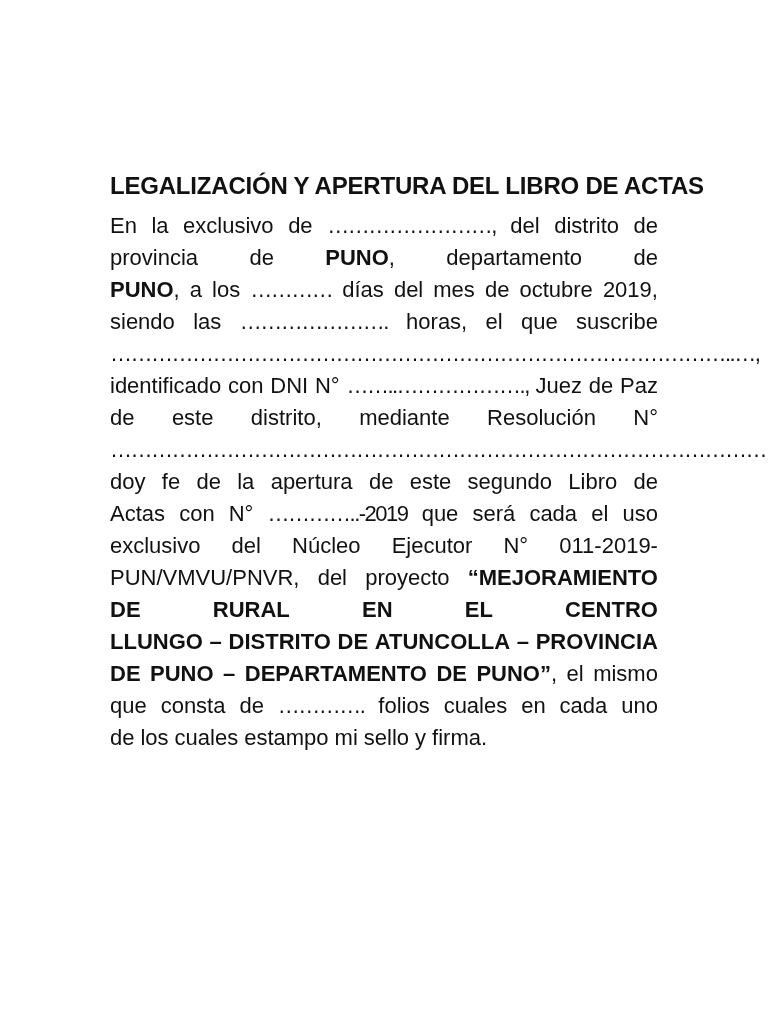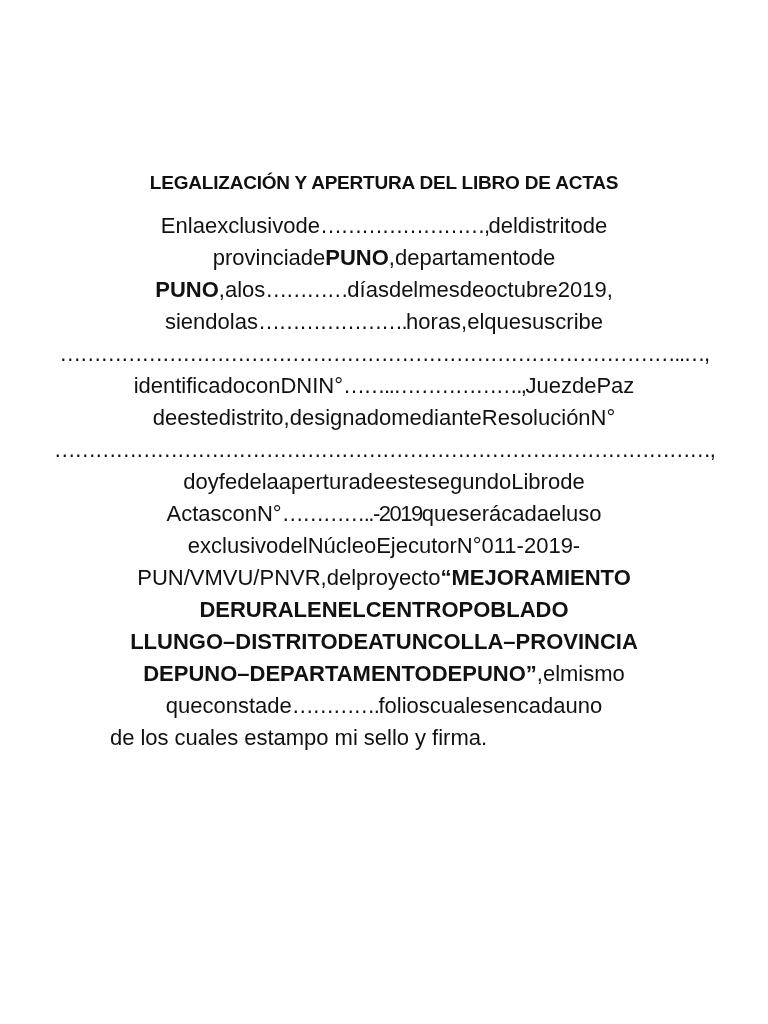--- a/index.html
+++ b/index.html
@@ -23,37 +23,37 @@
       height: 1024px;
       background: #ffffff;
     }
     .title {
       position: absolute;
       left: 110px;
       width: 548px;
       top: 172px;
       text-align: center;
       font-weight: bold;
-      font-size: 19px;
+      font-size: 24px;
       letter-spacing: -0.2px;
       white-space: nowrap;
     }
     .body-text {
       position: absolute;
       left: 110px;
       width: 548px;
       top: 210px;
       font-size: 22px;
     }
     .line {
       height: 32px;
       line-height: 32px;
       white-space: nowrap;
       display: flex;
-      justify-content: center;
+      justify-content: space-between;
       align-items: baseline;
     }
     .line.last {
       justify-content: flex-start;
       gap: 6px;
     }
     .w { display: inline-block; }
     .b { font-weight: bold; }
     .dots {
       letter-spacing: -1.5px;
@@ -113,21 +113,20 @@
         <span class="w">N°</span>
         <span class="w dots">……..……………….,</span>
         <span class="w">Juez</span>
         <span class="w">de</span>
         <span class="w">Paz</span>
       </div>
       <div class="line">
         <span class="w">de</span>
         <span class="w">este</span>
         <span class="w">distrito,</span>
-        <span class="w">designado</span>
         <span class="w">mediante</span>
         <span class="w">Resolución</span>
         <span class="w">N°</span>
       </div>
       <div class="line">
         <span class="w dots">……………………………………………………………………………………,</span>
       </div>
       <div class="line">
         <span class="w">doy</span>
         <span class="w">fe</span>
@@ -164,21 +163,20 @@
         <span class="w">del</span>
         <span class="w">proyecto</span>
         <span class="w"><span class="b">“MEJORAMIENTO</span></span>
       </div>
       <div class="line">
         <span class="w"><span class="b">DE</span></span>
         <span class="w"><span class="b">RURAL</span></span>
         <span class="w"><span class="b">EN</span></span>
         <span class="w"><span class="b">EL</span></span>
         <span class="w"><span class="b">CENTRO</span></span>
-        <span class="w"><span class="b">POBLADO</span></span>
       </div>
       <div class="line">
         <span class="w"><span class="b">LLUNGO</span></span>
         <span class="w"><span class="b">–</span></span>
         <span class="w"><span class="b">DISTRITO</span></span>
         <span class="w"><span class="b">DE</span></span>
         <span class="w"><span class="b">ATUNCOLLA</span></span>
         <span class="w"><span class="b">–</span></span>
         <span class="w"><span class="b">PROVINCIA</span></span>
       </div>

